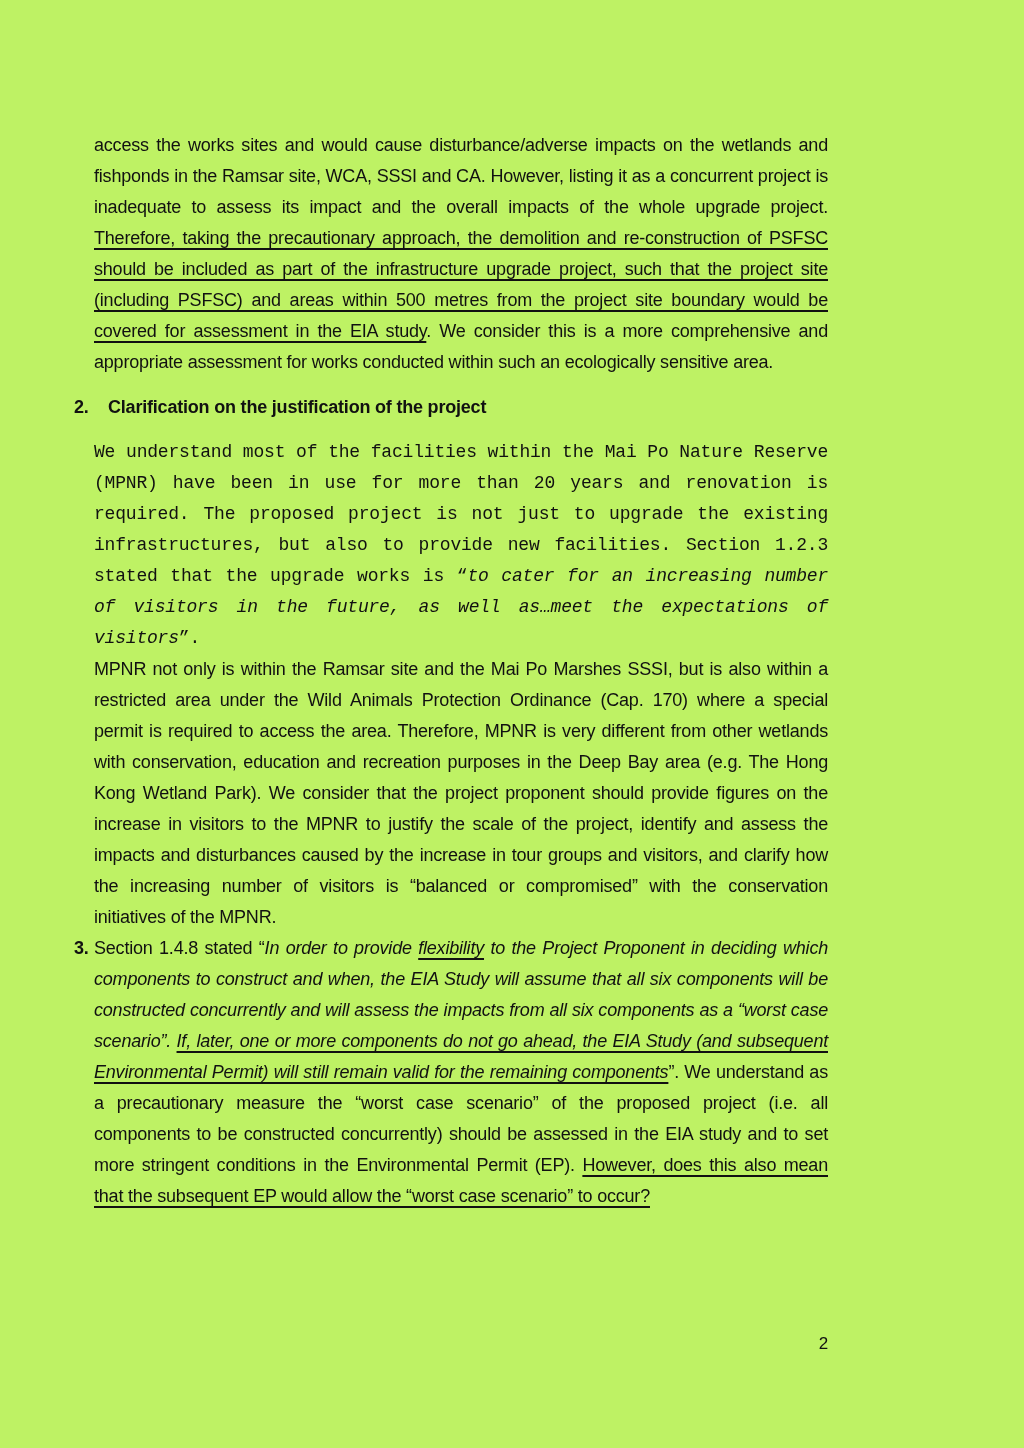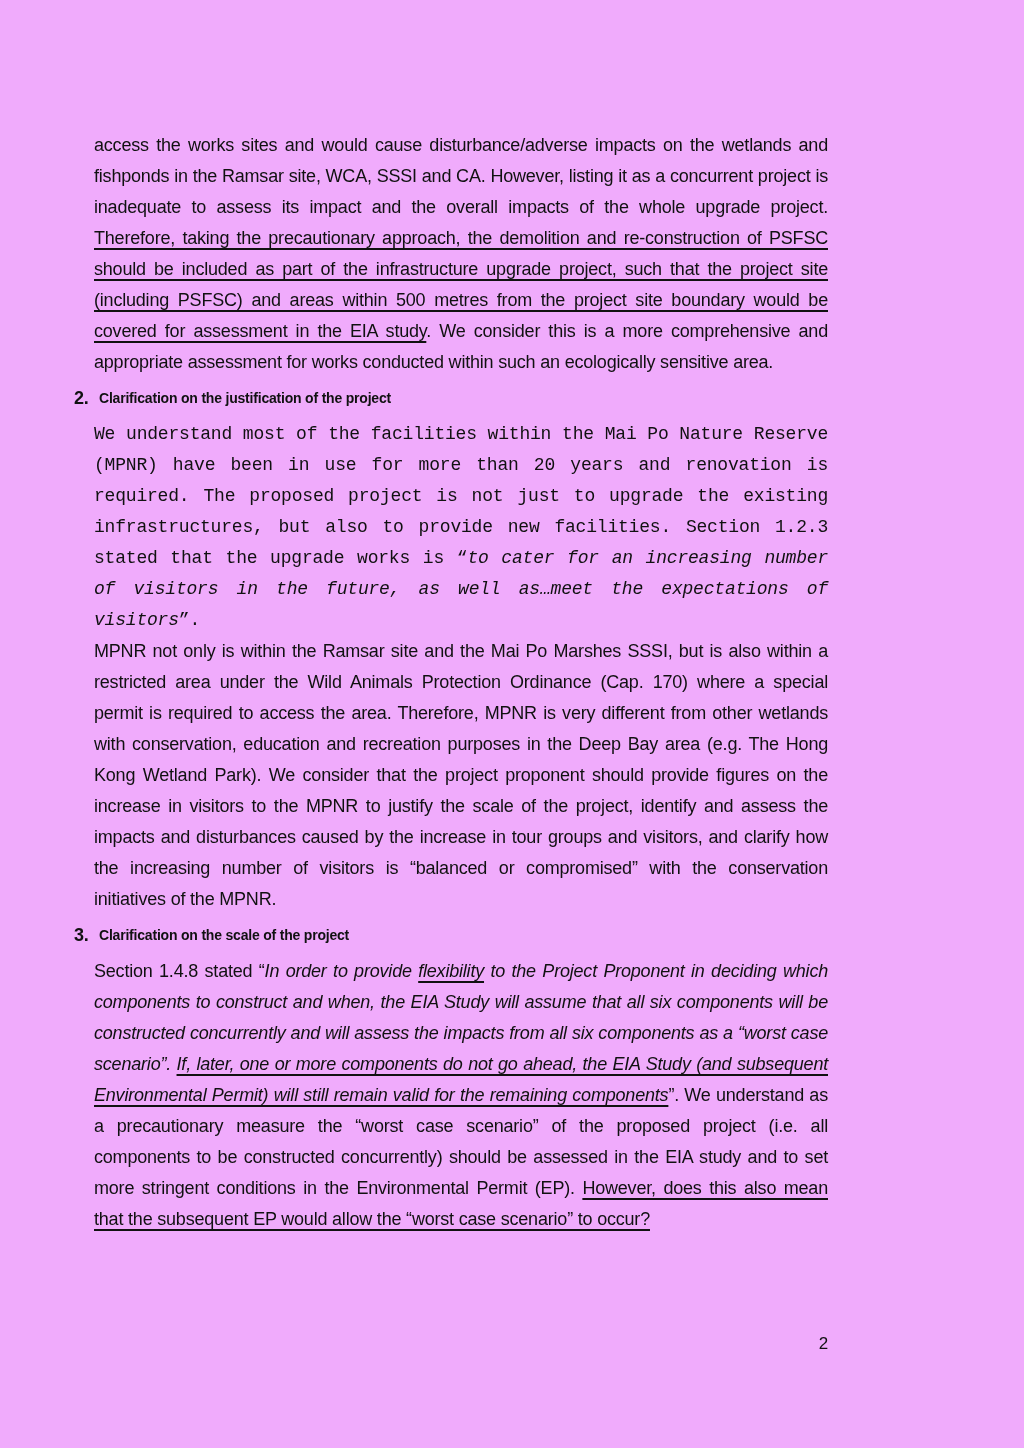--- a/index.html
+++ b/index.html
@@ -4,21 +4,21 @@
 <style>
   html, body {
     margin: 0;
     padding: 0;
     background: #ffffff;
   }
   .page {
     position: relative;
     width: 1024px;
     height: 1448px;
-    background: #f0abfc;
+    background: #bef264;
     color: #111111;
     font-family: "Liberation Sans", sans-serif;
     font-size: 18px;
     letter-spacing: -0.2px;
     line-height: 31px;
     overflow: hidden;
   }
   .content {
     position: absolute;
     left: 94px;
@@ -34,23 +34,23 @@
   .between-paras { margin-bottom: 31px; font-family: Liberation Mono, monospace; }
   .before-heading { margin-bottom: 26px; }
   .item { position: relative; }
   .item-num {
     position: absolute;
     left: -20px;
     top: 0;
     font-weight: bold;
   }
   .item-heading {
-    font-size: 14px;
+    font-size: 18px;
     font-weight: bold;
-    margin: 5px;
+    margin: 14px;
     line-height: 31px;
   }
   span.i { font-style: italic; }
   span.u {
     text-decoration-line: underline;
     text-decoration-thickness: 1.5px;
     text-underline-offset: 3.5px;
   }
   .page-number {
     position: absolute;
@@ -70,20 +70,19 @@
 
     <div class="item">
       <span class="item-num">2.</span>
       <h2 class="item-heading">Clarification on the justification of the project</h2>
       <p class="body-text between-paras"><span>We understand most of the facilities within the Mai Po Nature Reserve (MPNR) have been in use for more than 20 years and renovation is required. The proposed project is not just to upgrade the existing infrastructures, but also to provide new facilities. Section 1.2.3 stated that the upgrade works is “</span><span class="i">to cater for an increasing number of visitors in the future, as well as…meet the expectations of visitors</span><span>”.</span></p>
       <p class="body-text before-heading"><span>MPNR not only is within the Ramsar site and the Mai Po Marshes SSSI, but is also within a restricted area under the Wild Animals Protection Ordinance (Cap. 170) where a special permit is required to access the area. Therefore, MPNR is very different from other wetlands with conservation, education and recreation purposes in the Deep Bay area (e.g. The Hong Kong Wetland Park). We consider that the project proponent should provide figures on the increase in visitors to the MPNR to justify the scale of the project, identify and assess the impacts and disturbances caused by the increase in tour groups and visitors, and clarify how the increasing number of visitors is “balanced or compromised” with the conservation initiatives of the MPNR.</span></p>
     </div>
 
     <div class="item">
       <span class="item-num">3.</span>
-      <h2 class="item-heading">Clarification on the scale of the project</h2>
       <p class="body-text"><span>Section 1.4.8 stated “</span><span class="i">In order to provide </span><span class="i u">flexibility</span><span class="i"> to the Project Proponent in deciding which components to construct and when, the EIA Study will assume that all six components will be constructed concurrently and will assess the impacts from all six components as a “worst case scenario”. </span><span class="i u">If, later, one or more components do not go ahead, the EIA Study (and subsequent Environmental Permit) will still remain valid for the remaining components</span><span>”. We understand as a precautionary measure the “worst case scenario” of the proposed project (i.e. all components to be constructed concurrently) should be assessed in the EIA study and to set more stringent conditions in the Environmental Permit (EP). </span><span class="u">However, does this also mean that the subsequent EP would allow the “worst case scenario” to occur?</span></p>
     </div>
 
   </div>
 
   <div class="page-number">2</div>
 </div>
 
 </body></html>

